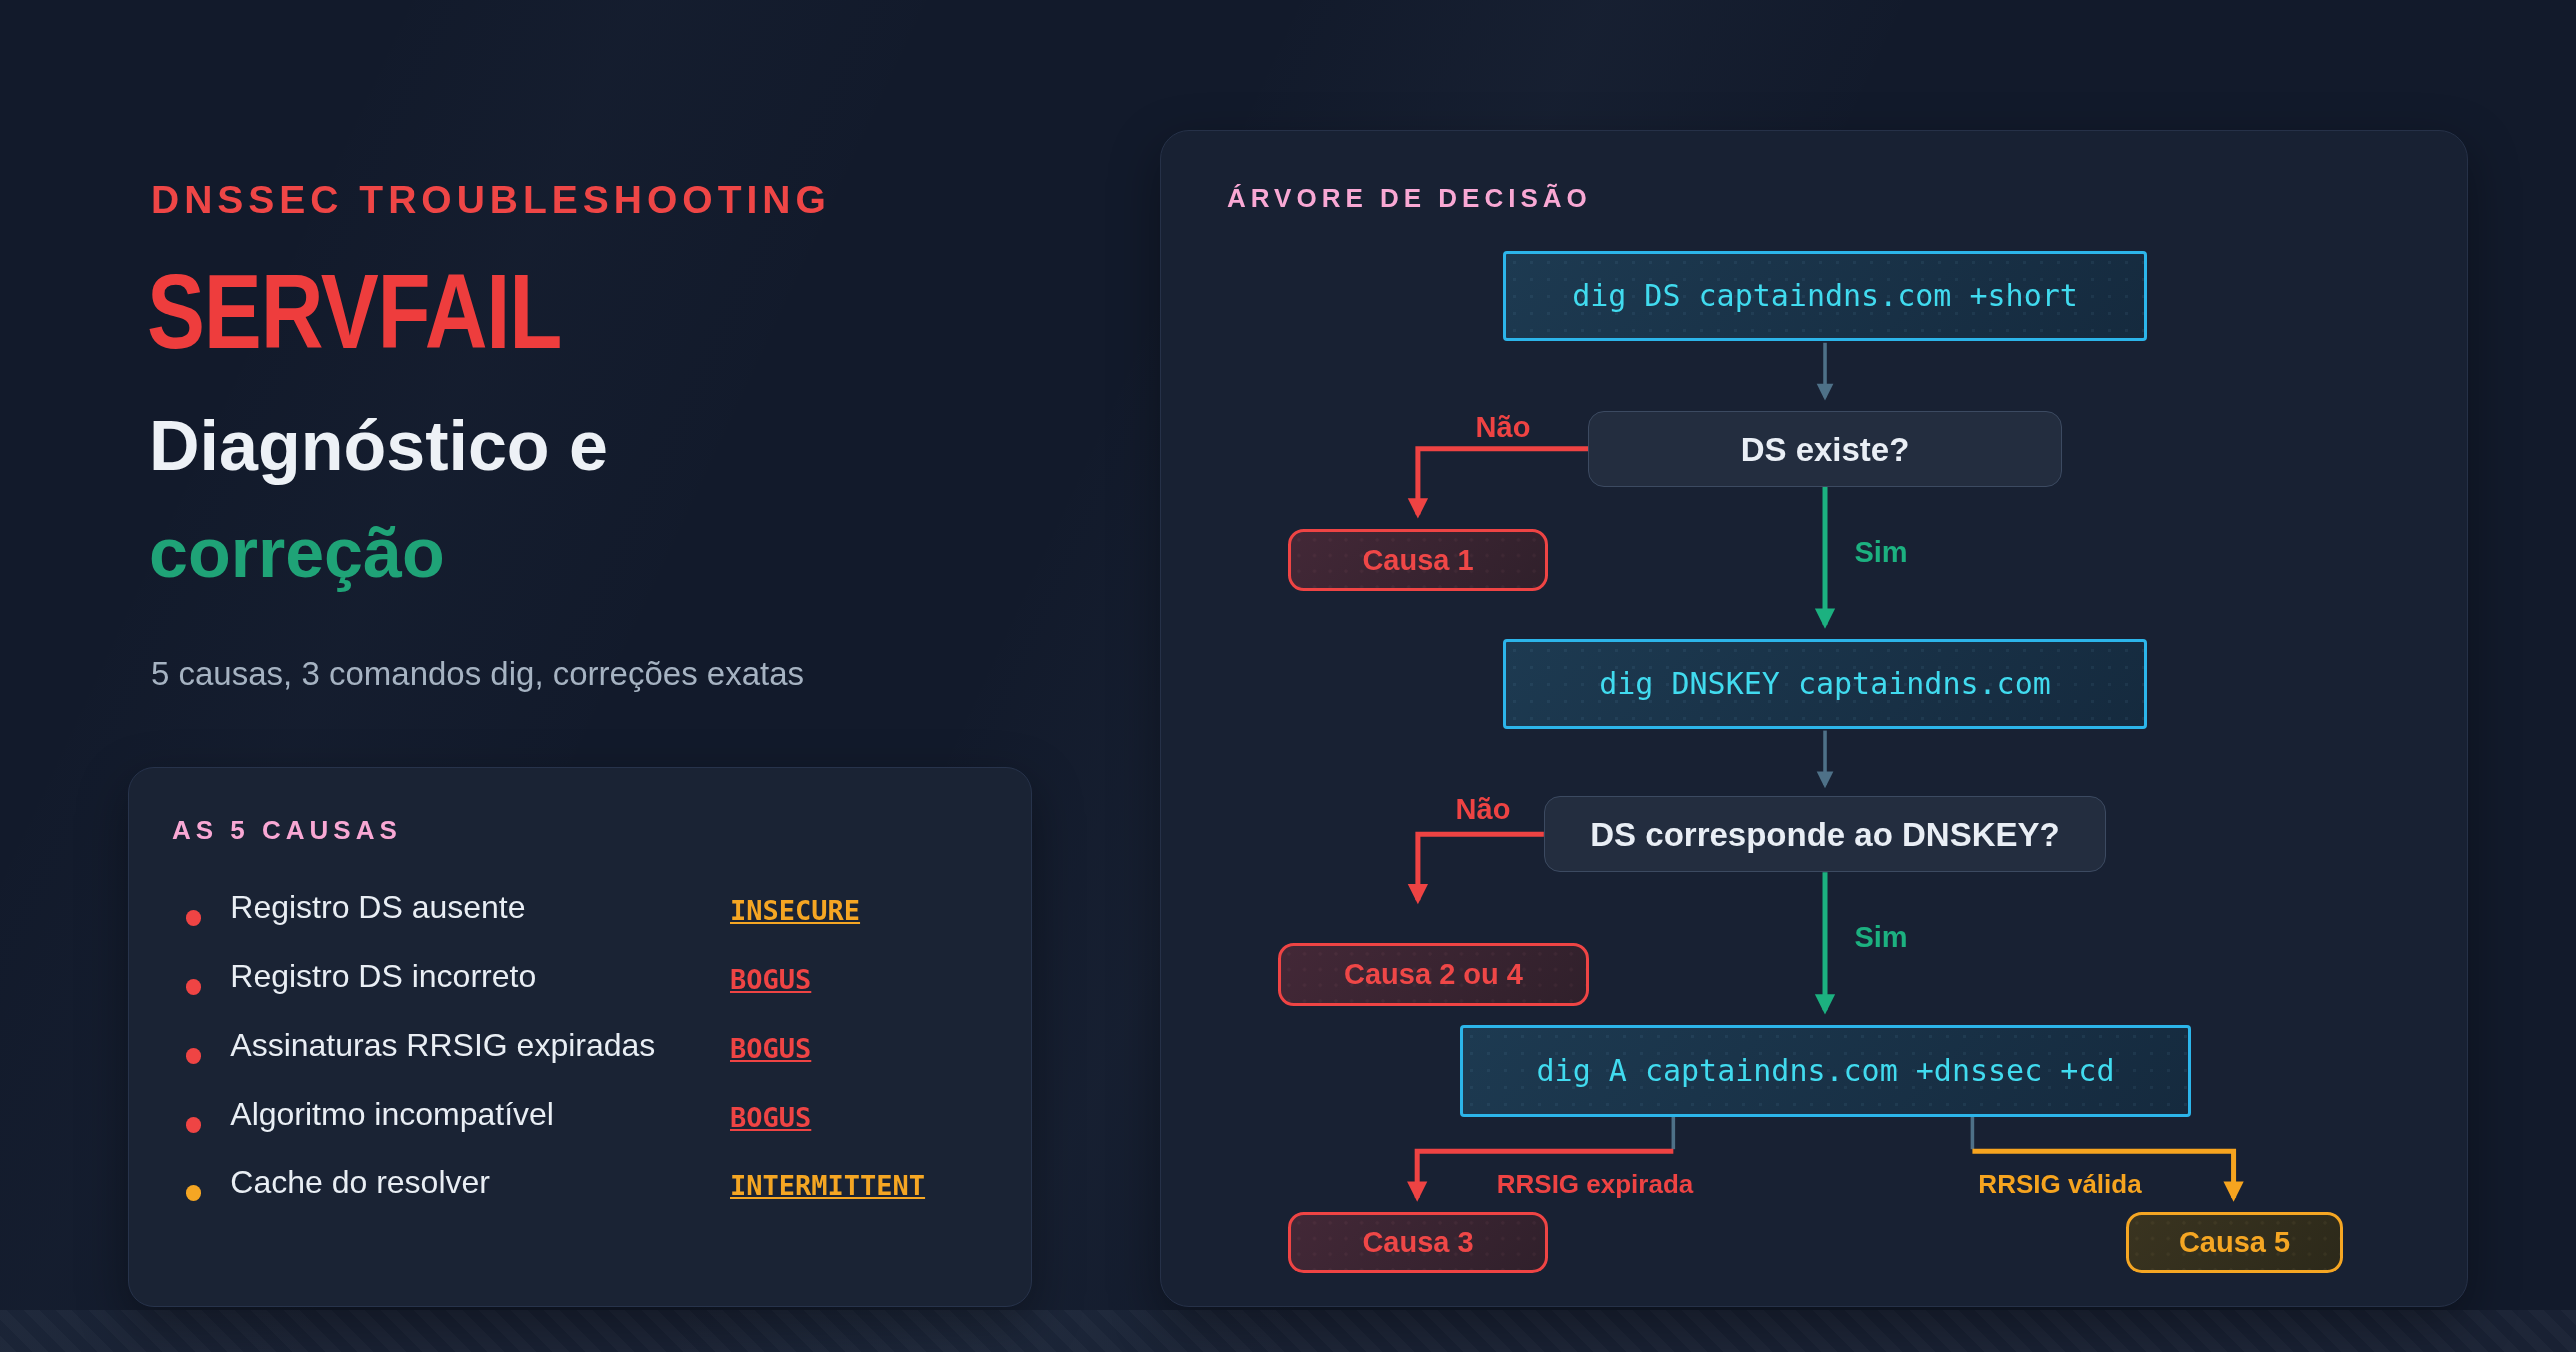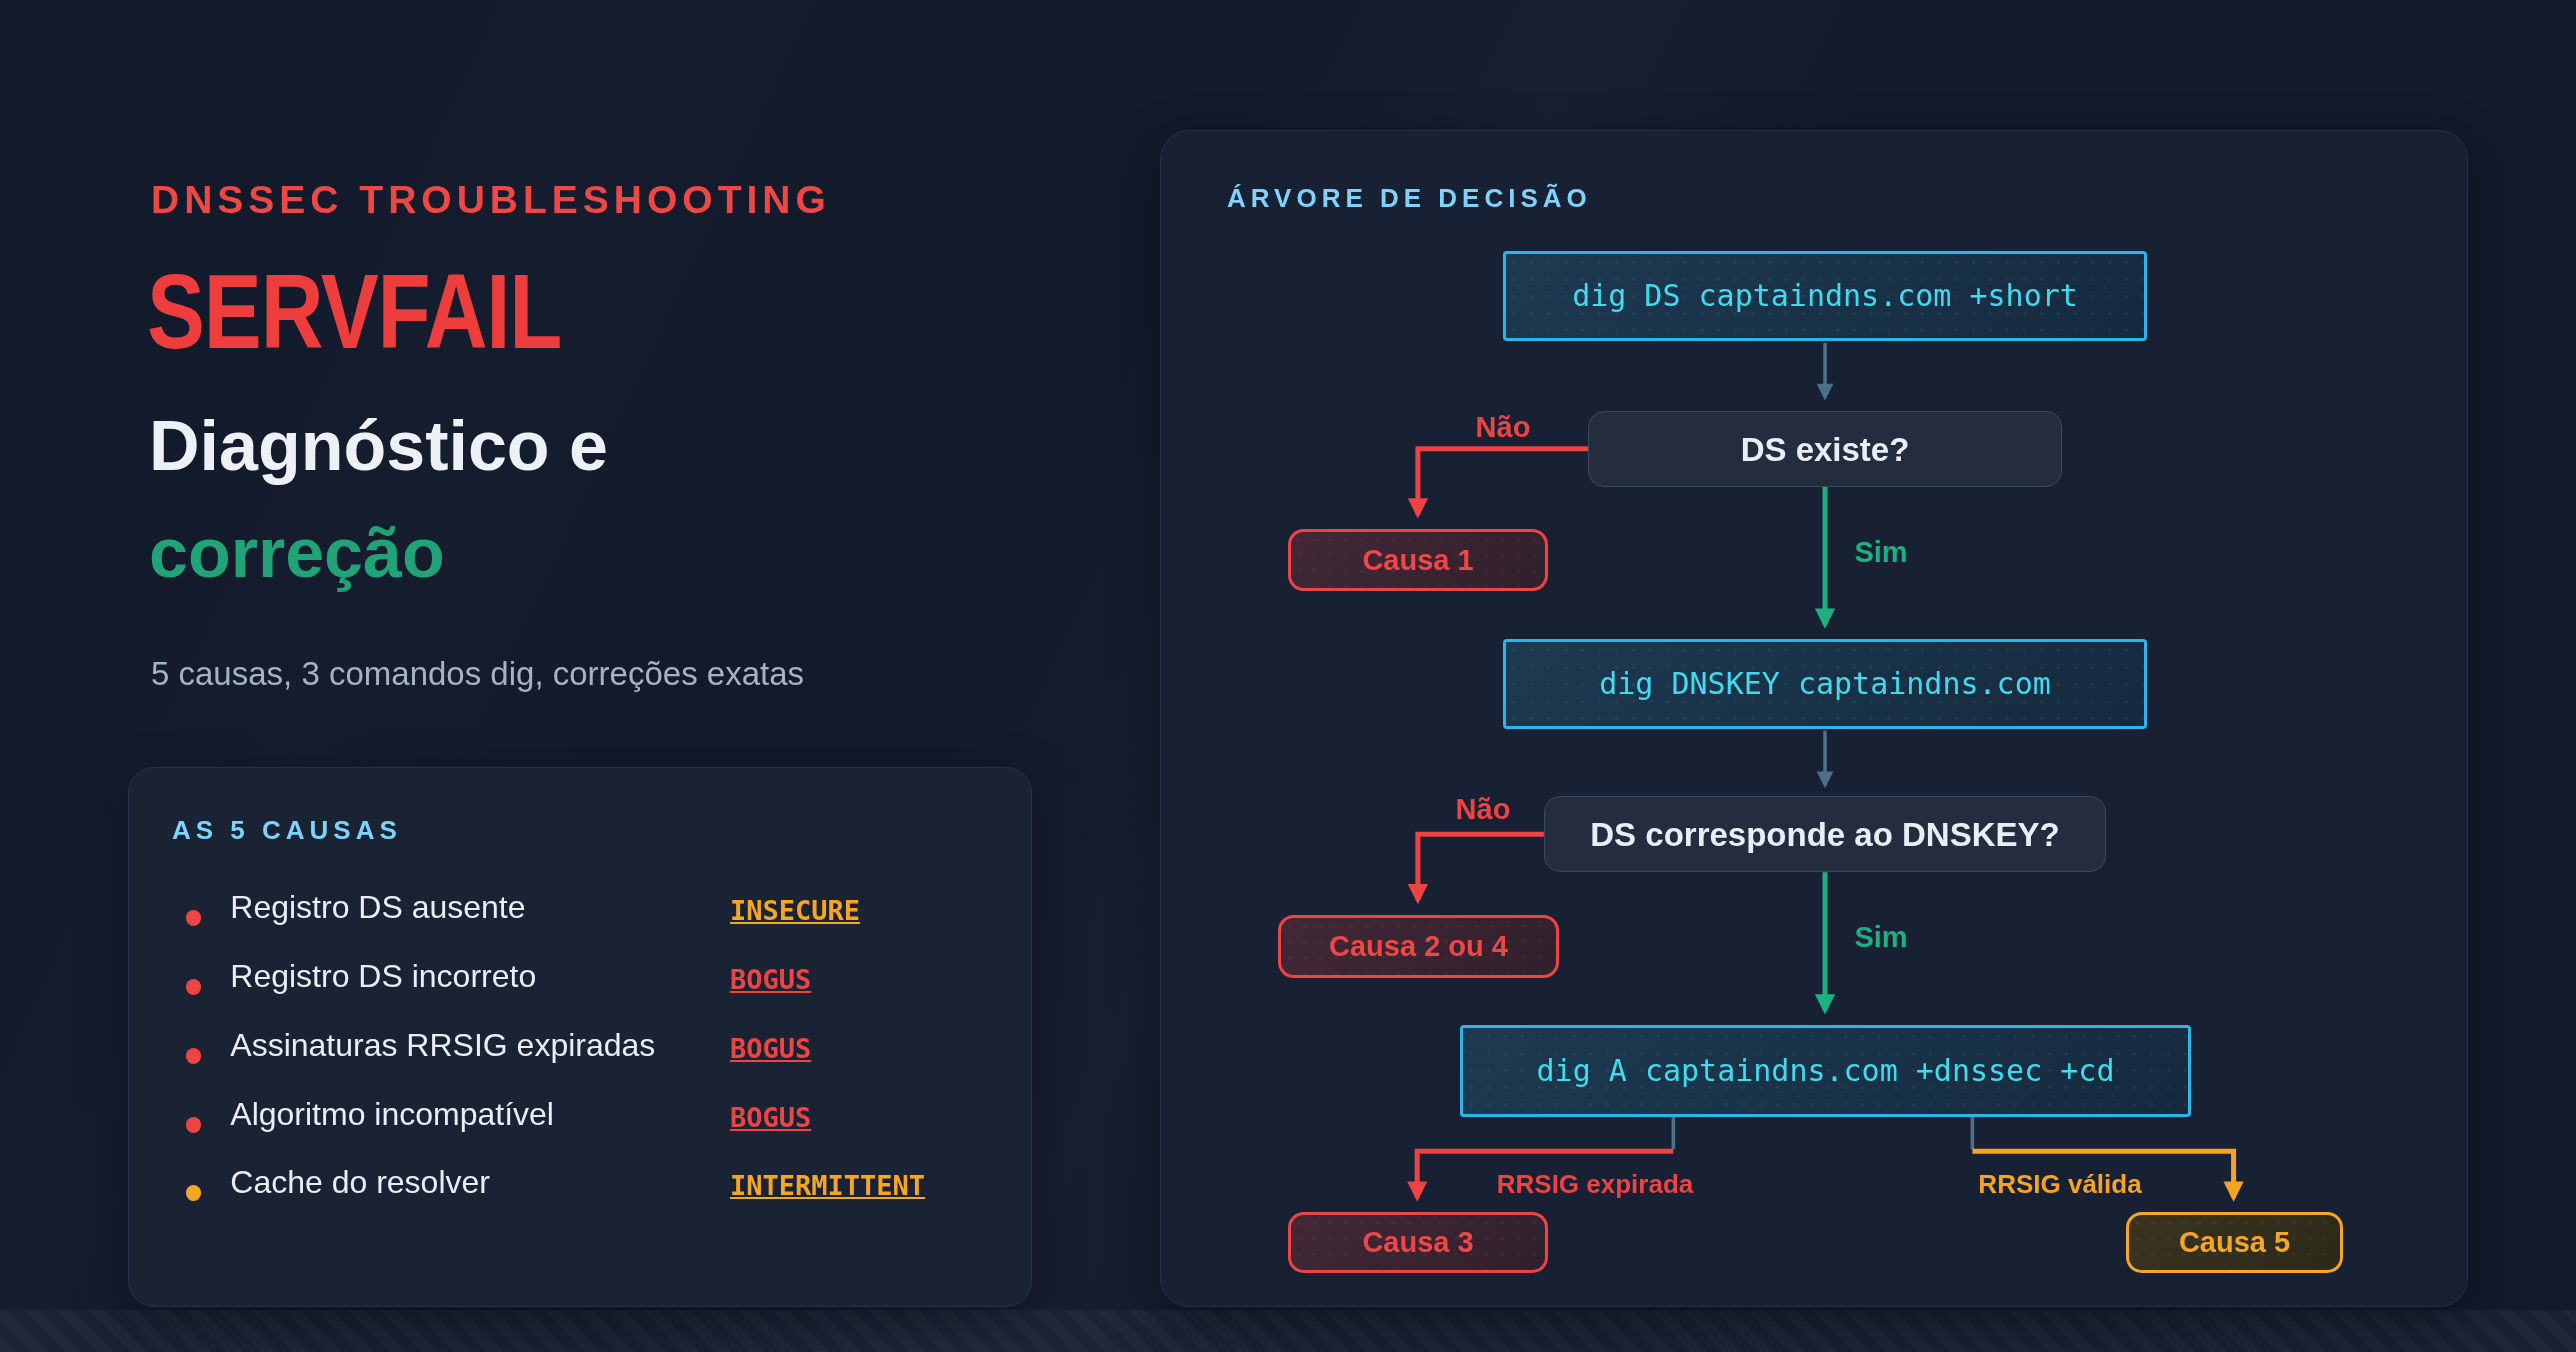--- a/index.html
+++ b/index.html
@@ -42,21 +42,21 @@
   }
 
   
   .card{
     position:absolute;left:128px;top:767px;width:904px;height:540px;
     background:#1a2334;border:1.4px solid #27334b;border-radius:26px;
     box-shadow:0 17px 50px rgba(0,0,0,0.35);box-sizing:border-box;
   }
   .card-header,.panel-header{
     position:absolute;left:43px;
-    font-size:26px;font-weight:700;letter-spacing:5px;color:#7dd3fc;white-space:nowrap;
+    font-size:26px;font-weight:700;letter-spacing:5px;color:#f9a8d4;white-space:nowrap;
   }
   .card-header{top:47px;}
   .cause-row{position:absolute;left:43px;right:43px;height:46px;display:flex;align-items:flex-end;}
   .cause-row .bullet{width:15.7px;height:15.7px;border-radius:50%;margin:0 29px 0 13.6px;flex:none;}
   .bullet.c-red{background:#ef4444;}
   .bullet.c-orange{background:#f5a623;}
   .cause-label{font-size:32px;font-weight:500;color:#e9eef4;white-space:nowrap;}
   .cause-status{
     position:absolute;left:558px;
     font-family:"DejaVu Sans Mono","Liberation Mono",monospace;
@@ -192,21 +192,21 @@
       <path d="M928 1036 V1229" stroke="#1cb180" stroke-width="7" fill="none" marker-end="url(#mg)"></path>
 
       <path d="M1134 1426 H1499 V1491" stroke="#f6a41f" stroke-width="7" fill="none" marker-end="url(#mo)"></path>
     </svg>
 
     <div class="node cmd" style="left:342px;top:120px;width:644px;height:90px">dig DS captaindns.com +short</div>
     <div class="node question" style="left:427px;top:280px;width:474px;height:76px">DS existe?</div>
     <div class="node cause red" style="left:127px;top:398px;width:260px;height:62px">Causa 1</div>
     <div class="node question" style="left:383px;top:665px;width:562px;height:76px">DS corresponde ao DNSKEY?</div>
     <div class="node cmd" style="left:342px;top:508px;width:644px;height:90px">dig DNSKEY captaindns.com</div>
-    <div class="node cause red" style="left:117px;top:784px;width:281px;height:63px">Causa 2 ou 4</div>
+    <div class="node cause red" style="left:117px;top:812px;width:311px;height:63px">Causa 2 ou 4</div>
     <div class="node cmd" style="left:299px;top:894px;width:731px;height:92px">dig A captaindns.com +dnssec +cd</div>
     <div class="node cause red" style="left:127px;top:1081px;width:260px;height:61px">Causa 3</div>
     <div class="node cause orange" style="left:965px;top:1081px;width:217px;height:61px">Causa 5</div>
 
     <div class="lbl big red" style="left:342px;top:296px">Não</div>
     <div class="lbl big green" style="left:720px;top:421px">Sim</div>
     <div class="lbl big red" style="left:322px;top:678px">Não</div>
     <div class="lbl big green" style="left:720px;top:806px">Sim</div>
     <div class="lbl small red" style="left:434px;top:1053px">RRSIG expirada</div>
     <div class="lbl small orange" style="left:899px;top:1053px">RRSIG válida</div>

